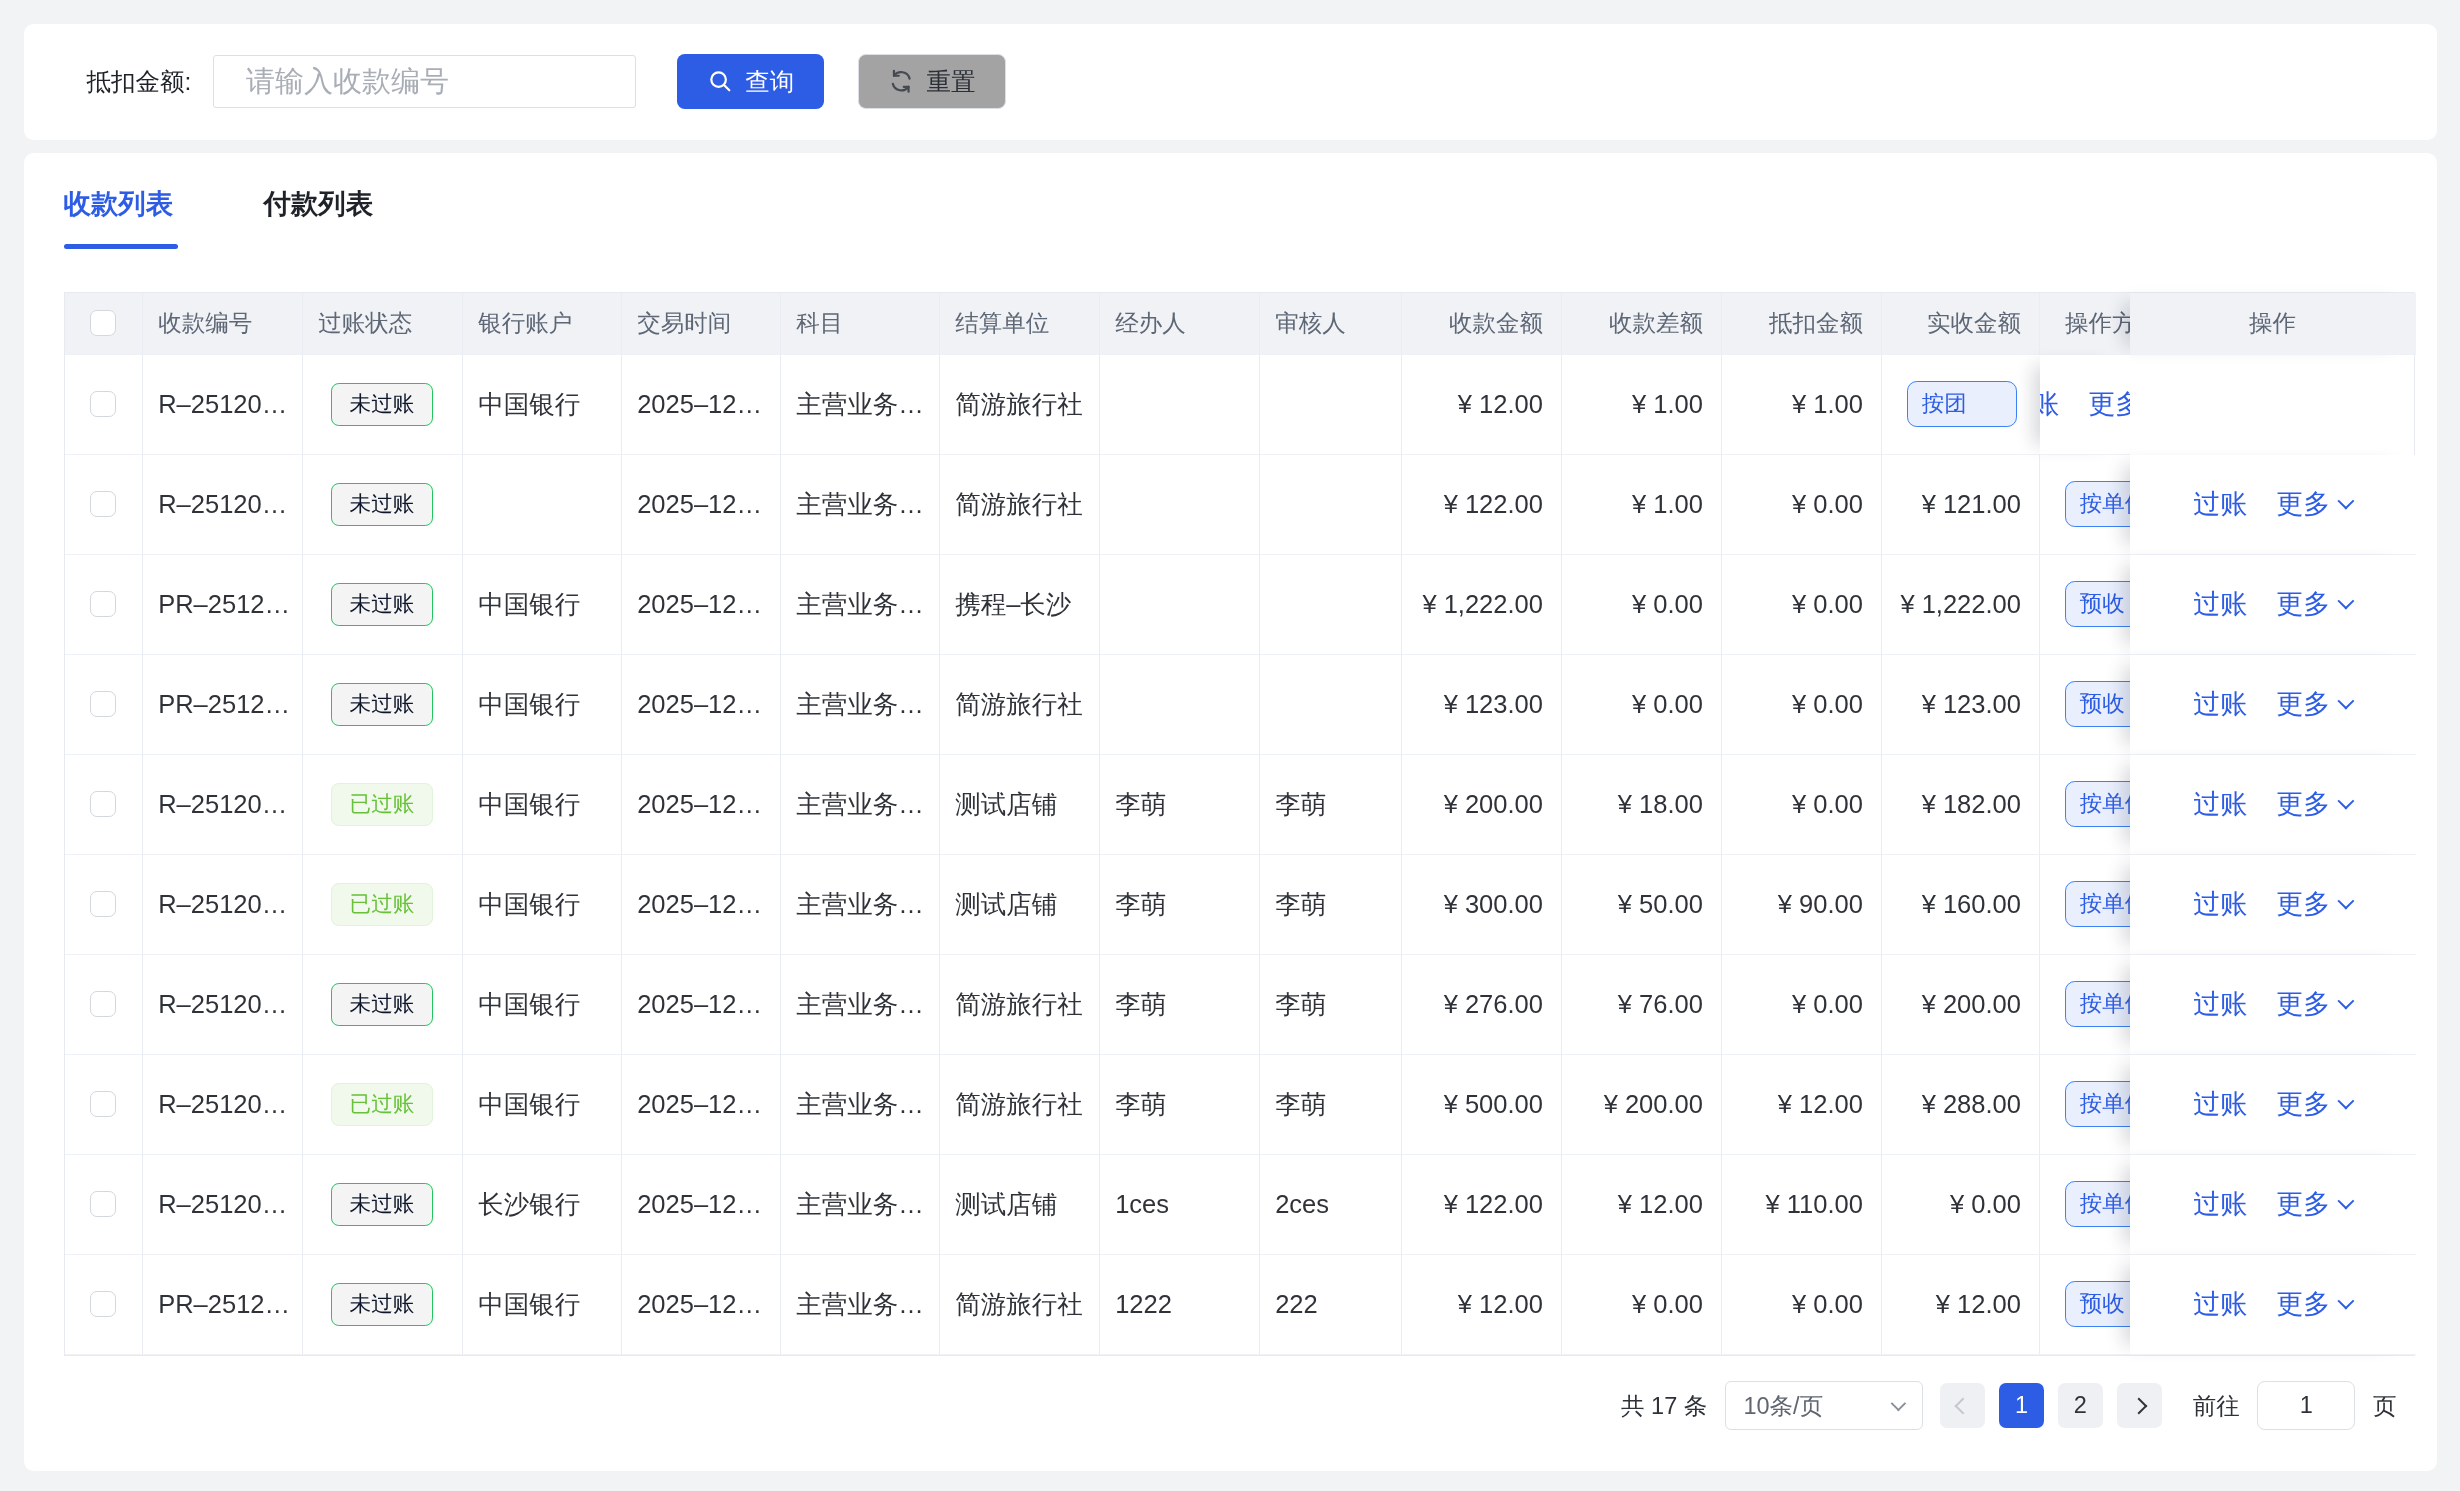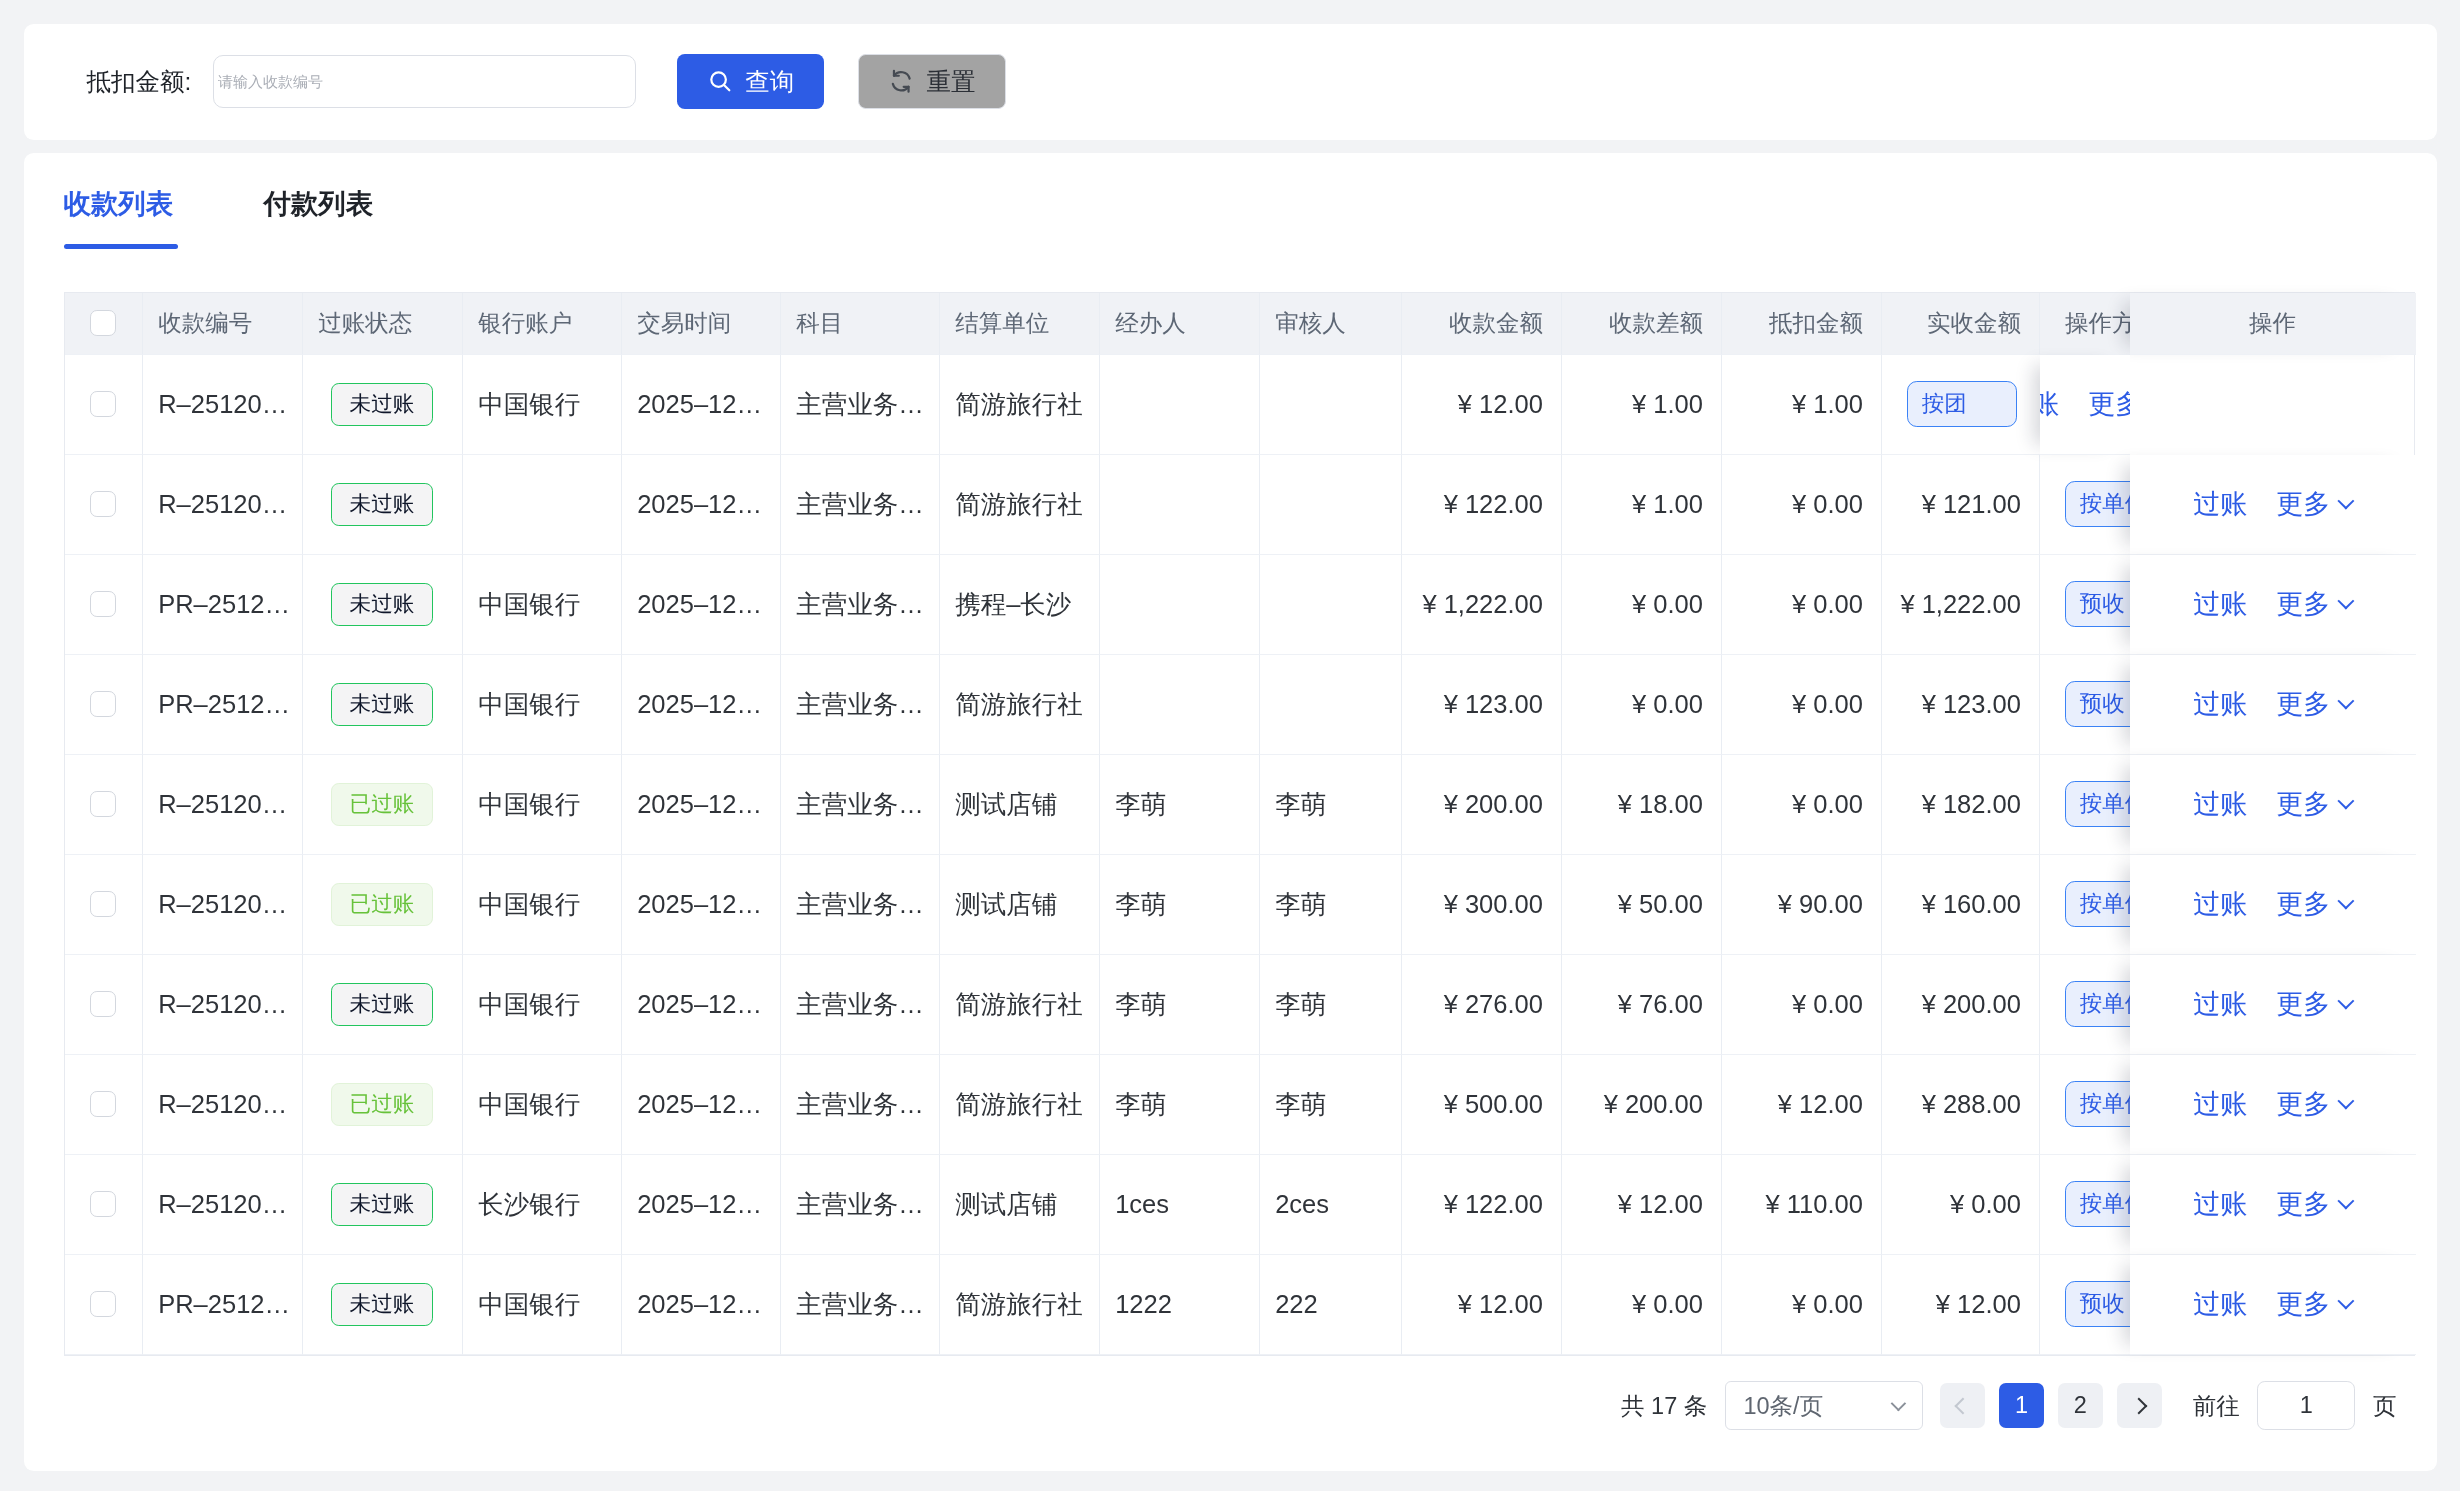--- a/index.html
+++ b/index.html
@@ -11,22 +11,22 @@
   }
   .card { background:#fff; border-radius:9.8px; }
 
   
   .card-filter {
     margin:23.5px 23.5px 13.7px 23.5px; height:116px;
     display:flex; align-items:center; padding-left:63px;
   }
   .filter-label { font-size:24.5px; color:#1f2329; margin-right:21.6px; }
   .filter-input {
-    width:423px; height:53px; border:1px solid #dcdfe6; border-radius:10px;
-    padding:0 4px; font-size:15px; color:#2f3339; outline:none;
+    width:423px; height:53px; border:1px solid #dcdfe6; border-radius:3px;
+    padding:0 32px; font-size:29px; color:#2f3339; outline:none;
     font-family:inherit;
   }
   .filter-input::placeholder { color:#a9adb5; }
   .btn {
     height:55px; border-radius:7.8px; display:inline-flex; align-items:center;
     justify-content:center; gap:11.8px; font-size:24.5px; cursor:pointer;
     padding:4px 29px; border:1px solid transparent; font-family:inherit;
   }
   .btn-primary { background:var(--accent,#2d5ce5); color:#fff; margin-left:41px; }
   .btn-plain { background:#a3a3a3; color:#2b2f36; border-color:#dcdfe6; margin-left:34px; }

